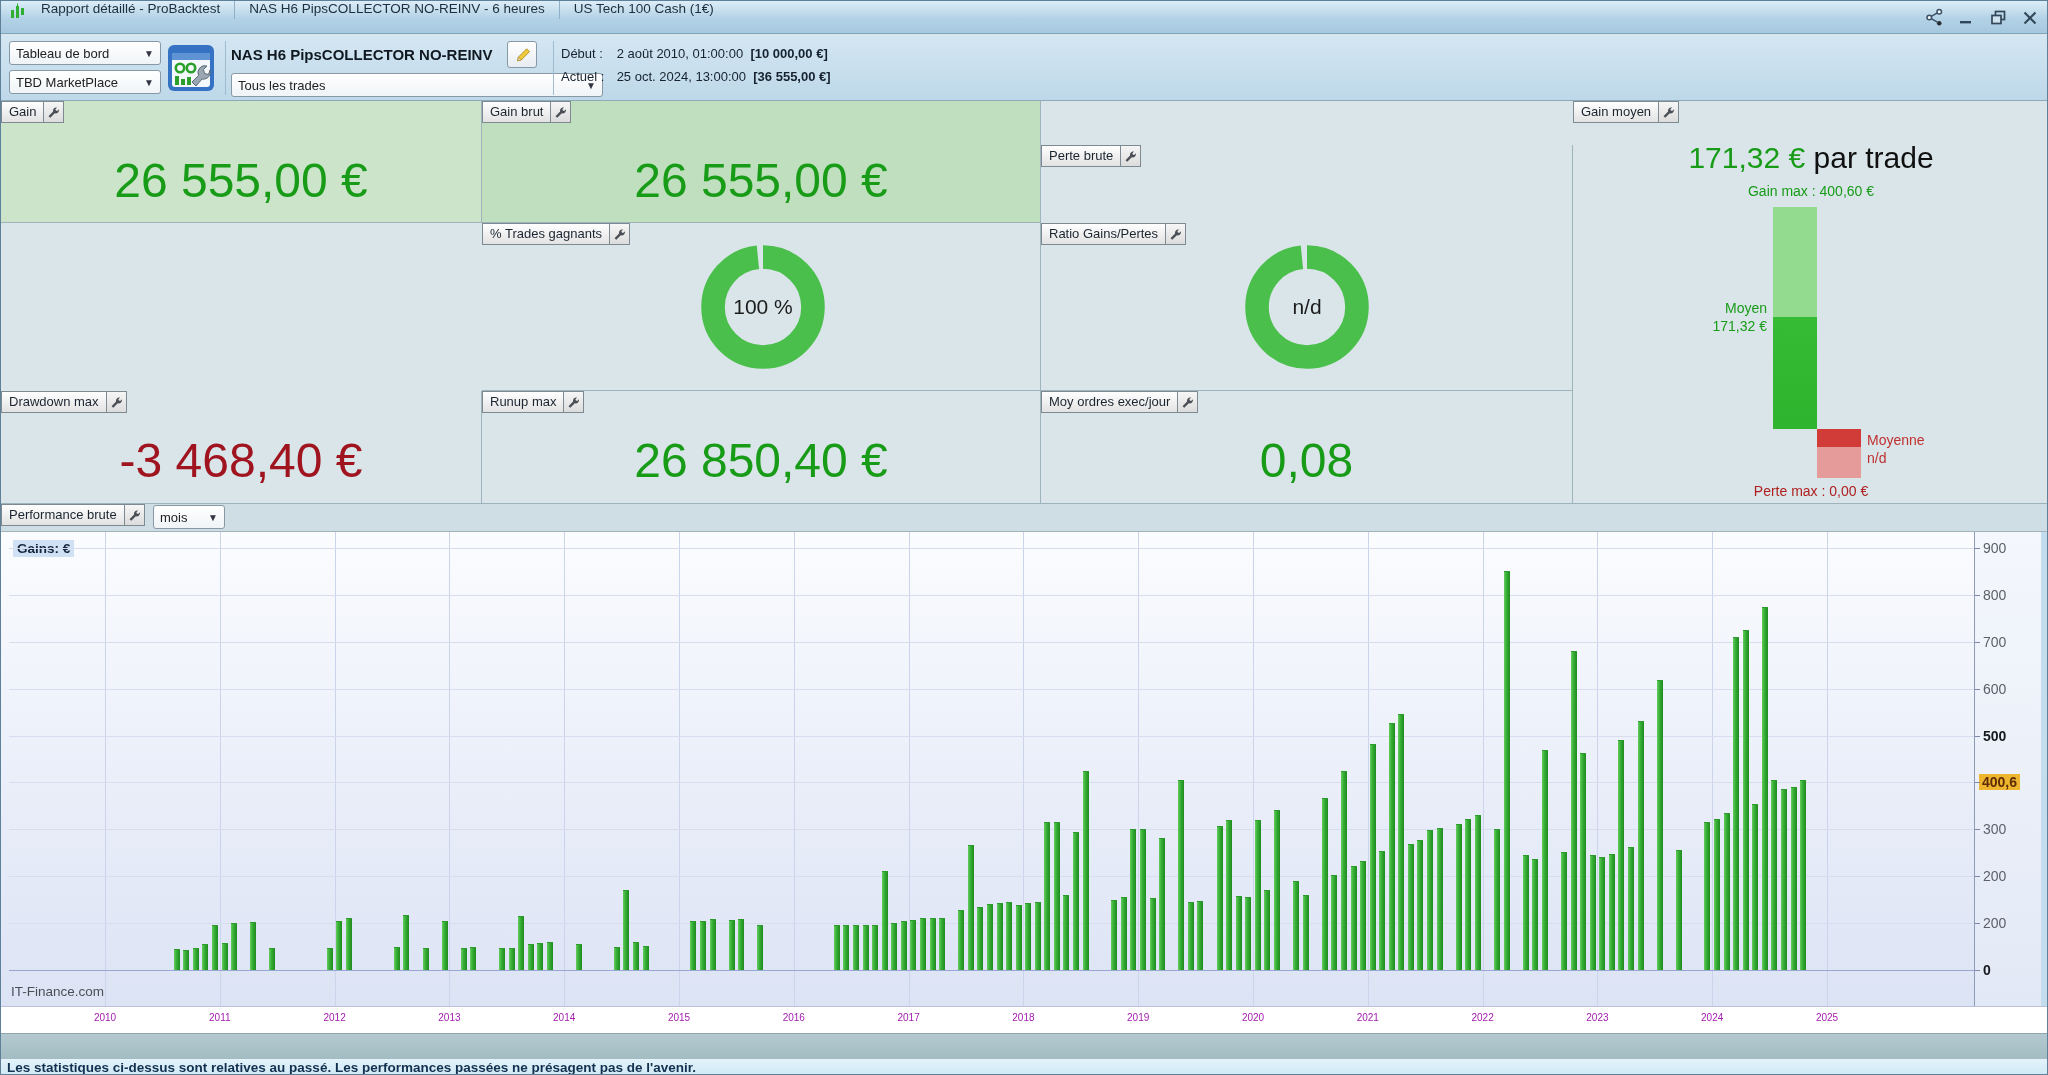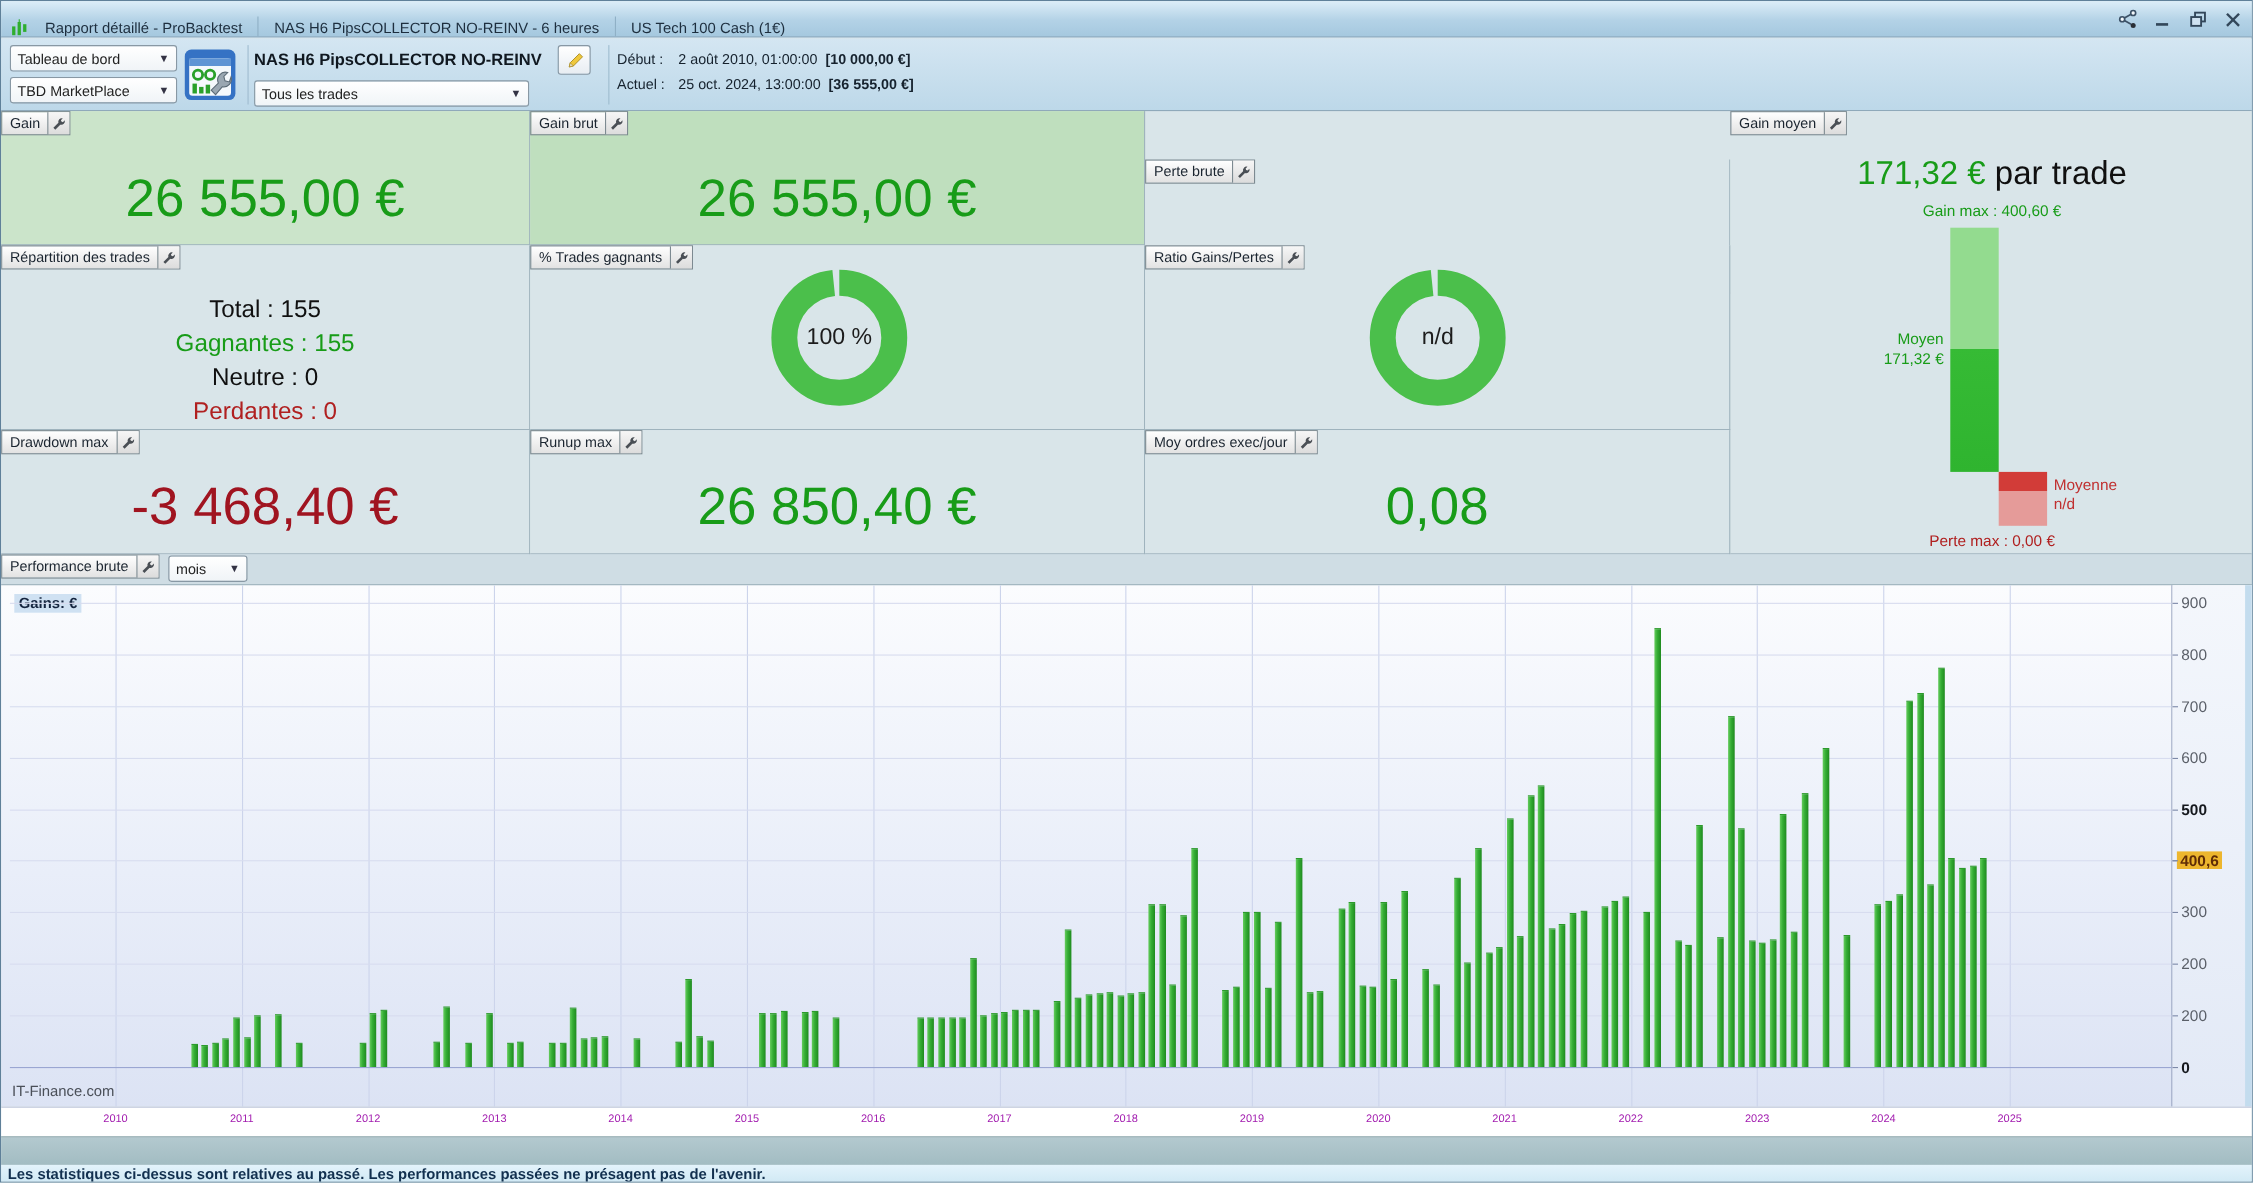--- a/index.html
+++ b/index.html
@@ -4,21 +4,21 @@
 <style>
   * { margin:0; padding:0; box-sizing:border-box; }
   html,body { background:#8fa9ba; }
   body { font-family:"Liberation Sans", sans-serif; }
   #app { position:relative; width:2048px; height:1075px; background:#d9e5e9; overflow:hidden;
          border:1px solid #5f8099; }
 
   
   #titlebar { position:absolute; left:0; top:0; width:2048px; height:33px;
     background:linear-gradient(#dcedf8, #b3d2e6 55%, #a5c8df);
-    border-bottom:1px solid #7fa3bd; display:flex; align-items:flex-end; }
+    border-bottom:1px solid #7fa3bd; display:flex; align-items:flex-start; }
   .tb-seg { font-size:13.5px; color:#1d2e3e; padding:0 14px; white-space:nowrap; }
   .tb-div { width:1px; height:18px; background:#8fb0c6; }
   #win-controls { position:absolute; right:8px; top:0; height:33px; display:flex; align-items:center; gap:10px; }
   .winbtn { width:22px; height:22px; display:flex; align-items:center; justify-content:center; cursor:default; }
 
   
   #toolbar { position:absolute; left:0; top:34px; width:2048px; height:66px;
     background:linear-gradient(#d4e6f2, #bdd8e9); border-bottom:1px solid #8fa9ba; }
   .sel { position:absolute; background:linear-gradient(#ffffff,#f0f4f7); border:1px solid #8898a4;
     border-radius:3px; font-size:13px; color:#222; display:flex; align-items:center; padding:0 6px; height:24px; }
@@ -174,21 +174,21 @@
 
     <div class="tool-div" style="left:224px;"></div>
 
     <span id="strategy-name">NAS H6 PipsCOLLECTOR NO-REINV</span>
     <span id="edit-btn">
       <svg width="18" height="18" viewBox="0 0 20 20">
         <path d="M5 16.5l1-4.2 9.2-9.2 3.2 3.2-9.2 9.2z" fill="#efc83c" stroke="#a8891c" stroke-width="0.9"></path>
         <path d="M5 16.5l1-4.2 3.2 3.2z" fill="#e7ddc4" stroke="#a8891c" stroke-width="0.7"></path>
       </svg>
     </span>
-    <div class="sel" style="left:230px; top:38px; width:250px;">
+    <div class="sel" style="left:230px; top:38px; width:372px;">
       <span>Tous les trades</span>
       <span class="arrow">▼</span>
     </div>
 
     <div class="tool-div" style="left:552px;"></div>
 
     <div class="info-line" style="top:11px;">
       <span class="lbl">Début :</span>
       <span>2 août 2010, 01:00:00</span>
       <b>&nbsp;</b><b>[10 000,00 €]</b>
@@ -254,36 +254,20 @@
       <div>Moyen</div>
       <div>171,32 €</div>
     </div>
     <div class="gm-moyenne">
       <div>Moyenne</div>
       <div>n/d</div>
     </div>
     <div class="gm-pertemax">Perte max : 0,00 €</div>
   </div>
 
-  <div class="cell" style="left:0; top:222px; width:481px; height:168px;">
-    <div class="chip">
-      <span class="chip-label">Répartition des trades</span>
-      <span class="chip-tool">
-        <svg width="13" height="13" viewBox="0 0 16 16">
-            <path d="M14.6 4.1a4 4 0 0 1-5 4.9L4 14.6 1.9 12.5 7.5 6.9a4 4 0 0 1 4.9-5L10.3 4l.6 1.6 1.6.6z" fill="#4a4f55"></path>
-          </svg>
-      </span>
-    </div>
-    <div id="repartition-rows">
-        <div class="rep-row" style="color: rgb(16, 16, 16);">Total : 155</div>
-        <div class="rep-row" style="color: rgb(24, 156, 24);">Gagnantes : 155</div>
-        <div class="rep-row" style="color: rgb(16, 16, 16);">Neutre : 0</div>
-        <div class="rep-row" style="color: rgb(176, 32, 32);">Perdantes : 0</div>
-      </div>
-  </div>
 
   <div class="cell" style="left:481px; top:222px; width:559px; height:168px;">
     <div class="chip">
       <span class="chip-label">% Trades gagnants</span>
       <span class="chip-tool">
         <svg width="13" height="13" viewBox="0 0 16 16">
             <path d="M14.6 4.1a4 4 0 0 1-5 4.9L4 14.6 1.9 12.5 7.5 6.9a4 4 0 0 1 4.9-5L10.3 4l.6 1.6 1.6.6z" fill="#4a4f55"></path>
           </svg>
       </span>
     </div>

